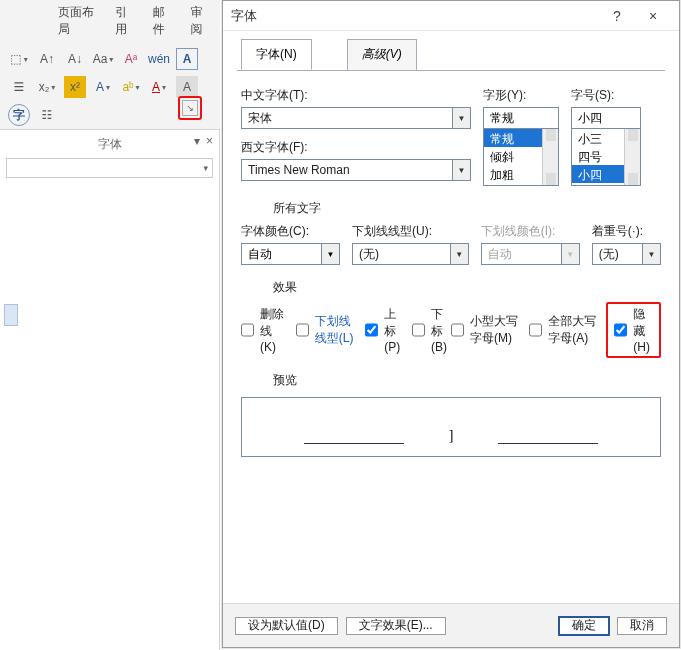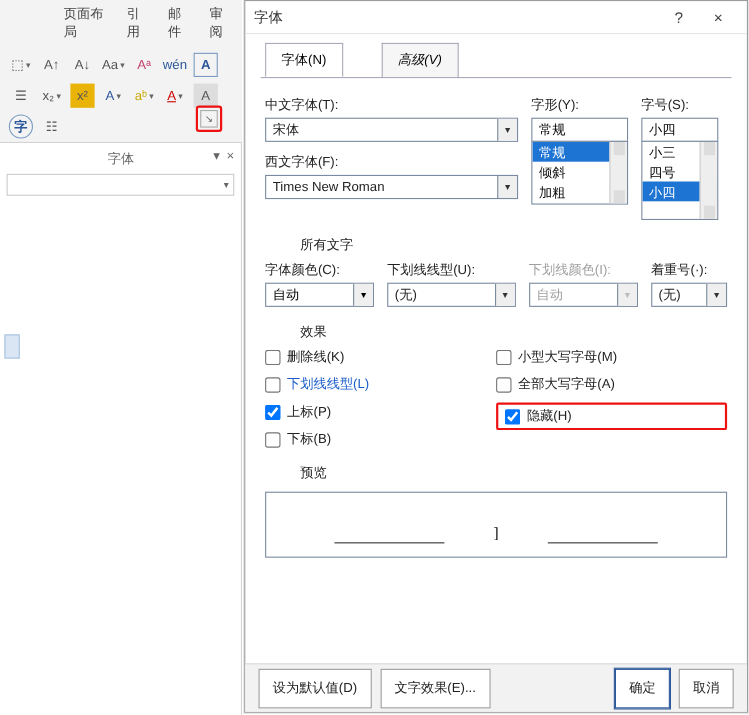--- a/index.html
+++ b/index.html
@@ -59,33 +59,33 @@
 .textcombo { height: 22px; }
 .textcombo .val { flex: 1; padding: 0 6px; }
 
 .section-title { color: #222; margin-top: 14px; margin-bottom: 4px; margin-left: 32px; }
 
 .color-combo { display: flex; align-items: center; height: 22px; border: 1px solid #7a8aa0; }
 .color-combo .txt { flex: 1; padding: 0 6px; }
 .color-combo .dd { width: 18px; height: 100%; border-left: 1px solid #7a8aa0; display: flex; align-items: center; justify-content: center; font-size: 8px; background: #efefef; }
 
 .effects { display: flex; margin-top: 6px; }
-.eff-col { flex: 1; display: flex; flex-direction: column; gap: 8px; }
+.eff-col { flex: 1; display: flex; flex-direction: row; gap: 8px; }
 .chk { display: flex; align-items: center; gap: 6px; color: #222; }
 .chk input { width: 14px; height: 14px; margin: 0; }
 .chk.blue { color: #1a5dc8; }
 .red-box2 { border: 2px solid #e11; padding: 2px 6px; display: inline-flex; align-items: center; gap: 6px; border-radius: 2px; }
 
 .preview-box { margin-top: 8px; height: 60px; border: 1px solid #7a8aa0; background: #fff; display: flex; align-items: flex-end; justify-content: space-around; padding: 0 40px 12px; }
 .preview-box .line { width: 100px; border-bottom: 1px solid #333; }
 .preview-box .mid { font-family: serif; font-size: 14px; padding-bottom: 0; }
 .desc { margin-top: 10px; color: #333; }
 
 .dlg-buttons { position: absolute; left: 0; right: 0; bottom: 0; height: 44px; border-top: 1px solid #d9d9d9; background: #f2f2f2; display: flex; align-items: center; padding: 0 12px; gap: 8px; }
-.btn { height: 36px; padding: 0 12px; border: 1px solid #9c9c9c; background: #fff; display: inline-flex; align-items: center; color: #222; }
+.btn { height: 18px; padding: 0 12px; border: 1px solid #9c9c9c; background: #fff; display: inline-flex; align-items: center; color: #222; }
 .btn.primary { border: 1px solid #2b579a; outline: 1px solid #2b579a; }
 .spacer { flex: 1; }
 </style>
 </head>
 <body>
 
 <div class="ribbon">
   <div class="ribbon-tabs">
     <span>页面布局</span>
     <span>引用</span>
@@ -153,38 +153,38 @@
         <div class="combo">
           <span class="val">宋体</span>
             <span class="dd">▼</span>
         </div>
         <span class="lbl" style="margin-top:10px"><span>西文字体(F):</span></span>
         <div class="combo">
           <span class="val">Times New Roman</span>
             <span class="dd">▼</span>
         </div>
       </div>
-      <div class="col" style="width:88px">
+      <div class="col" style="width:76px">
         <span class="lbl"><span>字形(Y):</span></span>
         <div class="textcombo">
             <span class="val">常规</span>
           </div>
         <div class="listbox" style="height:58px;margin-top:-1px">
           <div class="opt sel">常规</div>
           <div class="opt">倾斜</div>
           <div class="opt">加粗</div>
           <div class="scrollbar"></div>
         </div>
       </div>
       <div class="col" style="width:70px">
         <span class="lbl"><span>字号(S):</span></span>
         <div class="textcombo">
             <span class="val">小四</span>
           </div>
-        <div class="listbox" style="height:72px;margin-top:-1px">
+        <div class="listbox" style="height:58px;margin-top:-1px">
           <div class="opt">小三</div>
           <div class="opt">四号</div>
           <div class="opt sel">小四</div>
           <div class="scrollbar"></div>
         </div>
       </div>
     </div>
 
     <div class="section-title">所有文字</div>
     <div class="row">

